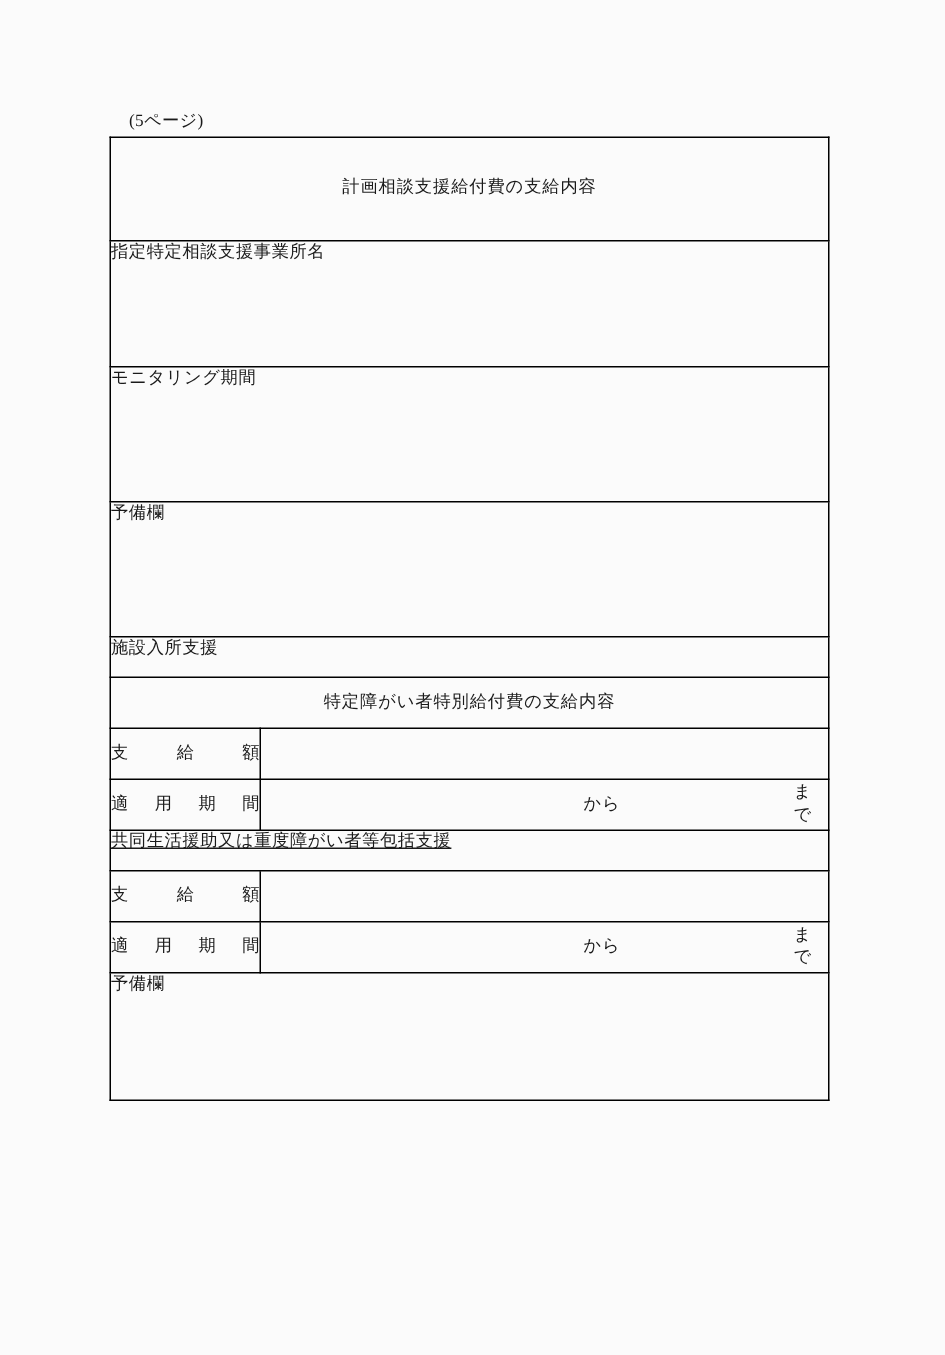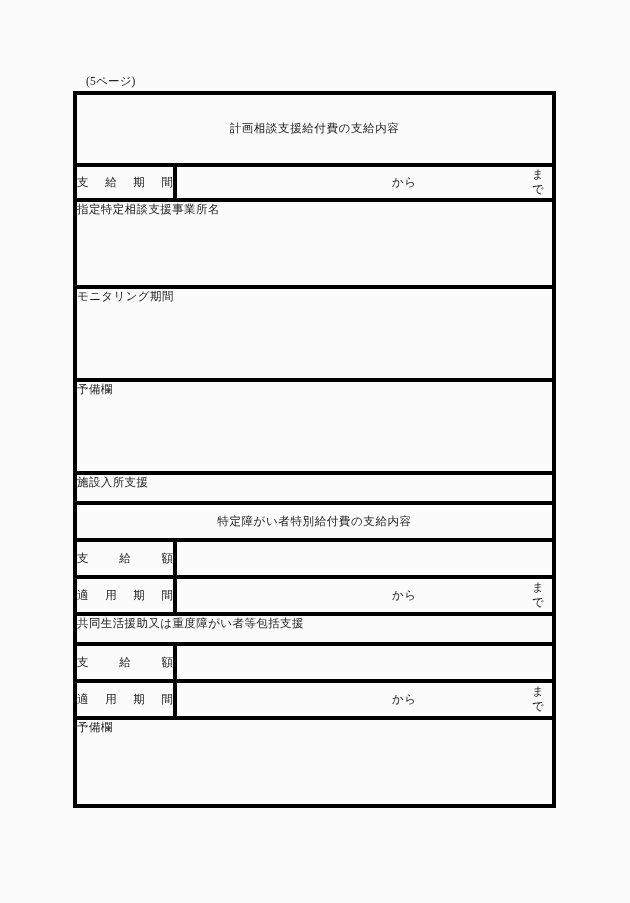--- a/index.html
+++ b/index.html
@@ -37,21 +37,21 @@
   
   .form-table {
     position: absolute;
     left: 73px;
     top: 91px;
     width: 479px;
     border-collapse: collapse;
     table-layout: fixed;
   }
   .form-table td {
-    border: 4px solid #000000;
+    border: 1px solid #000000;
     padding: 0;
     vertical-align: top;
     font-size: 11.5px;
     line-height: 1.35;
   }
 
   
   .section-title {
     text-align: center;
     vertical-align: middle !important;
@@ -112,31 +112,20 @@
     <colgroup>
       <col style="width:100px">
       <col style="width:379px">
     </colgroup>
     <tbody>
 
       <tr>
         <td class="section-title" colspan="2" style="height:68px;">計画相談支援給付費の支給内容</td>
       </tr>
 
-      <tr>
-        <td class="label-cell" style="height:31px;">
-          <span class="spread">支給期間</span>
-        </td>
-        <td class="range-cell" style="height:31px;">
-          <div class="range-inner">
-            <span class="kara">から</span>
-            <span class="made">まで</span>
-          </div>
-        </td>
-      </tr>
 
       <tr>
         <td class="caption-cell" colspan="2" style="height:83px;font-family:Liberation Mono, monospace;">指定特定相談支援事業所名</td>
       </tr>
 
       <tr>
         <td class="caption-cell" colspan="2" style="height:89px;margin-top:21px;">モニタリング期間</td>
       </tr>
 
       <tr>
@@ -164,21 +153,21 @@
         </td>
         <td class="range-cell" style="height:33px;">
           <div class="range-inner">
             <span class="kara">から</span>
             <span class="made">まで</span>
           </div>
         </td>
       </tr>
 
       <tr>
-        <td class="caption-cell" colspan="2" style="height:26px;">共同生活援助又は重度障がい者等包括支援</td>
+        <td class="caption-cell" colspan="2" style="height:26px;text-decoration:underline;">共同生活援助又は重度障がい者等包括支援</td>
       </tr>
 
       <tr>
         <td class="label-cell" style="height:33px;">
           <span class="spread">支給額</span>
         </td>
         <td class="blank-cell" style="height:33px;"></td>
       </tr>
 
       <tr>

